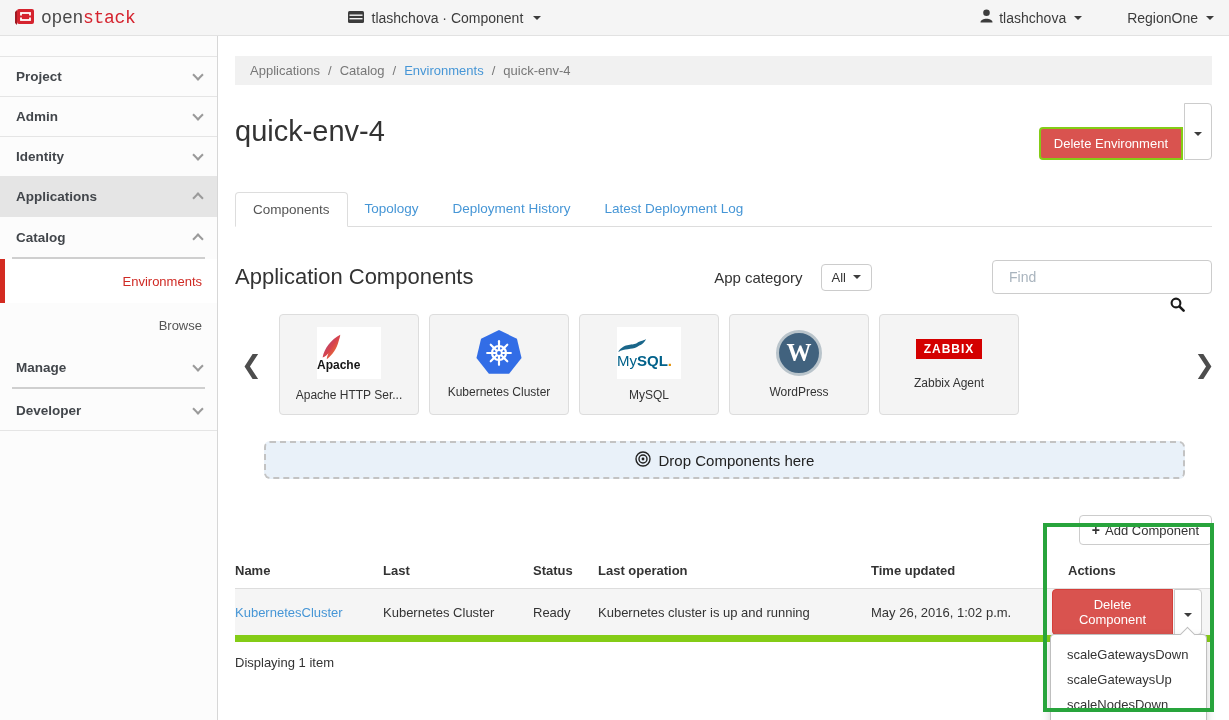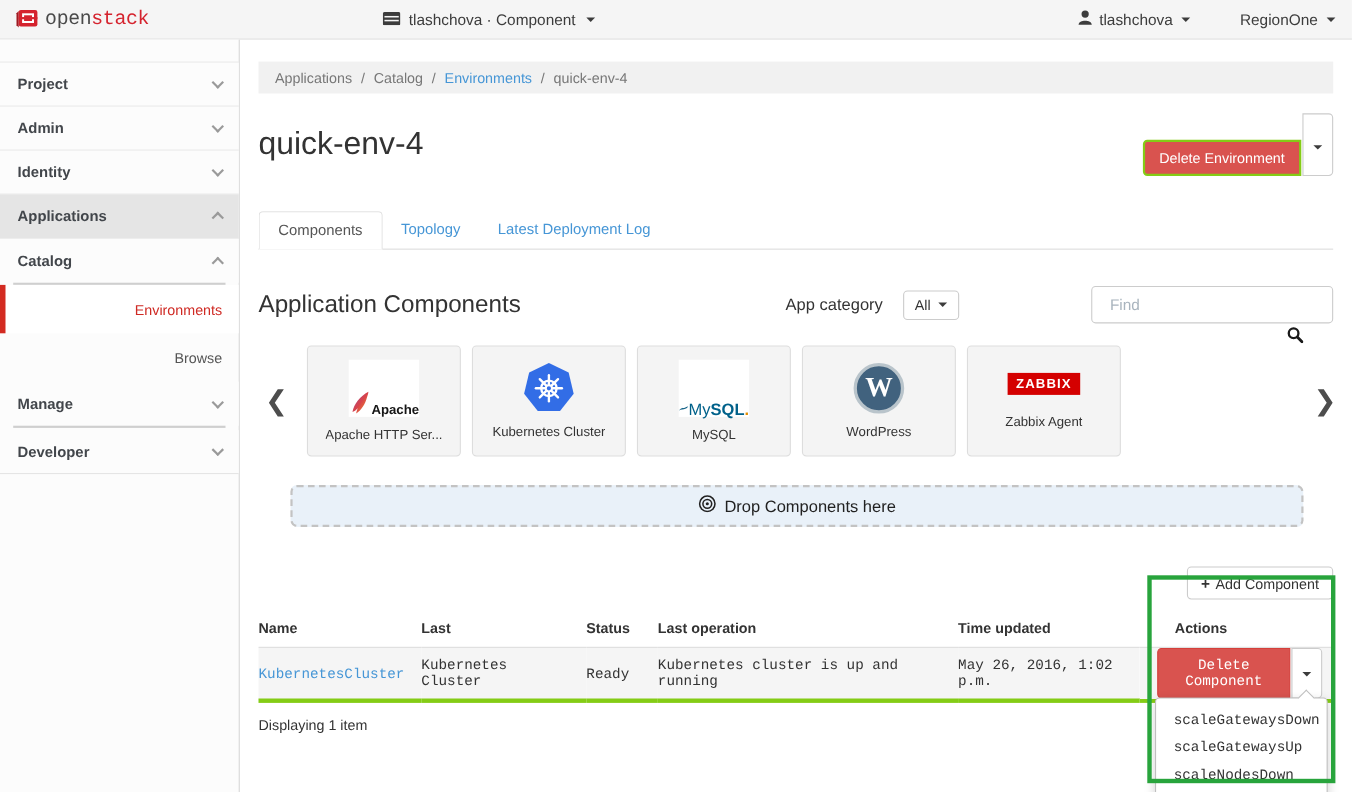--- a/index.html
+++ b/index.html
@@ -60,42 +60,42 @@
   .search-row { height:14px; display:flex; justify-content:flex-end; padding-right:27px; margin-top:3px; }
   .search-row svg { cursor:pointer; }
 
   
   .carousel { display:flex; align-items:center; margin-top:3px; }
   .car-chev { width:44px; font-size:25px; font-weight:700; color:#4d4d4d; background:none; border:none; text-align:left; padding-left:6px; }
   .car-chev.next { width:26px; padding-left:8px; }
   .tiles { display:flex; gap:10px; flex:1; }
   .tile { width:140px; height:101px; background:#f4f4f4; border:1px solid #ddd; border-radius:4px; display:flex; flex-direction:column; align-items:center; justify-content:center; gap:9px; padding:6px; cursor:grab; }
   .tile-label { font-size:12px; color:#333; max-width:126px; white-space:nowrap; overflow:hidden; }
-  .logo-box { width:64px; height:52px; background:#fff; display:flex; align-items:flex-end; justify-content:center; }
+  .logo-box { width:64px; height:52px; background:#fff; display:flex; flex-direction:column; align-items:flex-start; justify-content:center; }
   .logo-apache-text { font-size:12px; font-weight:800; color:#161616; margin-top:-2px; }
   .logo-docker { display:flex; flex-direction:column; align-items:center; }
   .logo-docker-text { font-size:13px; font-weight:700; color:#2e7f9e; margin-top:-3px; }
   .logo-k8s { width:46px; height:46px; background:#326de6; clip-path:polygon(50% 0%,89% 19%,99% 61%,72% 95%,28% 95%,1% 61%,11% 19%); display:flex; align-items:center; justify-content:center; }
   .logo-mysql-text { font-size:15px; color:#00618a; line-height:13px; }
   .logo-mysql-text b { font-weight:700; }
   .logo-mysql-text .dot { color:#e48e00; font-weight:700; }
   .logo-wp { width:46px; height:46px; border-radius:50%; background:#41627e; border:3px solid #b9c4cb; color:#fff; display:flex; align-items:center; justify-content:center; font-family:"Liberation Serif","DejaVu Serif",serif; font-size:25px; font-weight:700; }
   .logo-zabbix { background:#d40000; color:#fff; font-size:12px; font-weight:700; padding:3px 8px; letter-spacing:1px; margin-bottom:8px; }
 
   
   .dropzone { margin:26px 27px 0 29px; height:38px; border:2px dashed #c3c3c3; border-radius:6px; background:#e9f1f9; display:flex; align-items:center; justify-content:center; gap:8px; font-size:15px; color:#222; }
 
   
   .add-row { margin-top:36px; display:flex; justify-content:flex-end; }
   .btn-add { border:1px solid #ccc; background:#fff; border-radius:4px; padding:6px 12px; font-size:13px; color:#333; display:flex; align-items:center; gap:5px; }
   .plus { font-weight:700; font-size:14px; }
   table { margin-top:8px; width:100%; border-collapse:collapse; table-layout:fixed; }
   th { text-align:left; font-size:13px; font-weight:700; color:#333; padding:10px 10px 10px 0; border-bottom:1px solid #ddd; }
   th.actions-h { padding-left:32px; }
-  td { font-size:13px; color:#333; padding:0 10px 0 0; height:46px; background:#f5f5f5; border-bottom:4px solid #84cc16;font-family:Liberation Mono, monospace; }
+  td { font-size:13px; color:#333; padding:0 10px 0 0; height:46px; background:#f5f5f5; border-bottom:7px solid #84cc16; }
   td.actions-c { padding-left:16px; position:relative; }
   .cell-link { color:#4696d6; cursor:pointer; }
   .btn-danger-sm { background:#d9534f; color:#fff; border:1px solid #d43f3a; font-size:13px; padding:7px 12px; border-radius:4px 0 0 4px; }
   .action-menu { position:absolute; top:45px; right:5px; width:157px; background:#fff; border:1px solid #bfbfbf; border-radius:4px; box-shadow:0 4px 10px rgba(0,0,0,.18); padding:7px 0; z-index:30; }
   .action-menu::before { content:""; position:absolute; top:-6px; right:13px; width:10px; height:10px; background:#fff; border-left:1px solid #bfbfbf; border-top:1px solid #bfbfbf; transform:rotate(45deg); }
   .action-menu .mi { padding:5px 16px; font-size:13px; color:#333; cursor:pointer; }
   .tbl-footer { padding:13px 0; font-size:13px; color:#333; }
 
   
   .annotation { position:absolute; left:1043px; top:523px; width:171px; height:189px; border:4px solid #28a43c; z-index:60; pointer-events:none; }
@@ -202,20 +202,21 @@
       <h1>quick-env-4</h1>
       <div class="btn-group">
         <button class="btn-danger">Delete Environment</button>
         <button class="btn-caret"><span class="caret"></span></button>
       </div>
     </div>
 
     <div class="tabs">
       <div class="tab active">Components</div>
       <div class="tab">Topology</div>
+      <div class="tab">Deployment History</div>
       <div class="tab">Latest Deployment Log</div>
     </div>
 
     <div class="panel-head">
       <h2>Application Components</h2>
       <div class="category">
         <span>App category</span>
         <button class="btn-default">
           <span>All</span>
           <span class="caret"></span>

